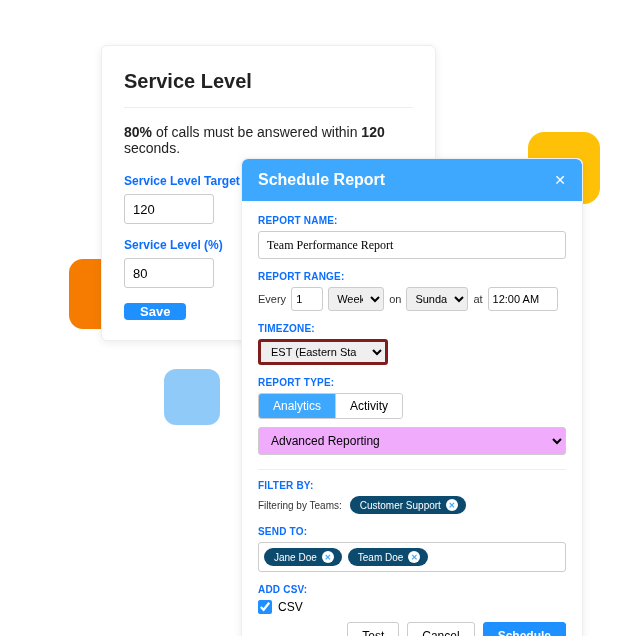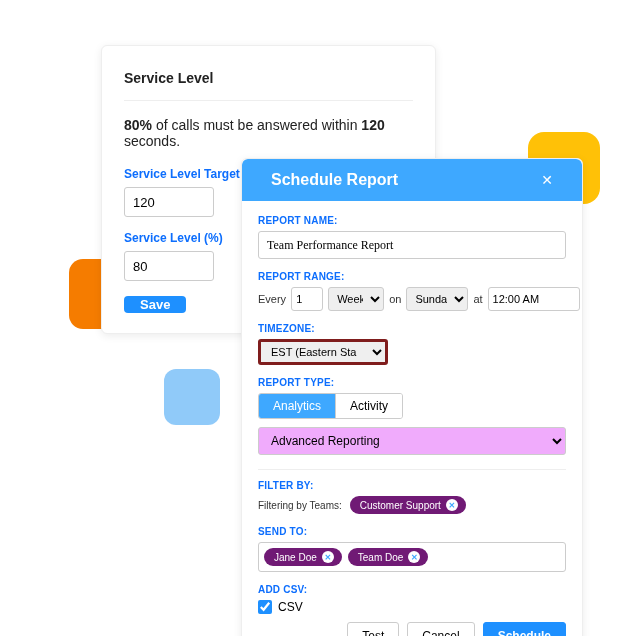--- a/index.html
+++ b/index.html
@@ -7,60 +7,60 @@
 
   .shape { position: absolute; border-radius: 16px; }
   .shape-yellow { width: 72px; height: 72px; background: #FFC107; top: 132px; right: 30px; }
   .shape-orange { width: 70px; height: 70px; background: #F57C00; top: 259px; left: 69px; border-radius: 14px; }
   .shape-blue { width: 56px; height: 56px; background: #90CAF9; top: 369px; left: 164px; border-radius: 12px; }
 
   .card { position: absolute; background: #fff; border: 1px solid #eee; border-radius: 6px; box-shadow: 0 2px 8px rgba(0,0,0,0.08); }
 
   
   .sl-card { top: 45px; left: 101px; width: 335px; padding: 24px 22px 20px 22px; }
-  .sl-title { font-size: 14px; font-weight: 700; color: #222; margin-bottom: 14px; }
+  .sl-title { font-size: 20px; font-weight: 700; color: #222; margin-bottom: 14px; }
   .sl-hr { border: none; border-top: 1px solid #eee; margin-bottom: 16px; }
   .sl-desc { font-size: 14px; color: #222; margin-bottom: 18px; }
   .sl-desc b { font-weight: 700; }
   .sl-label { font-size: 12px; font-weight: 700; color: #0d6efd; margin-bottom: 6px; }
   .sl-input { width: 90px; height: 30px; border: 1px solid #ccc; border-radius: 3px; padding: 4px 8px; font-size: 13px; margin-bottom: 14px; }
   .sl-save { background: #1e90ff; color: #fff; border: none; border-radius: 4px; padding: 1px 16px; font-size: 13px; font-weight: 600; cursor: pointer; }
 
   
   .sr-card { top: 158px; left: 241px; width: 342px; overflow: hidden; }
-  .sr-header { background: #3ea8ff; color: #fff; padding: 12px 29px; display: flex; justify-content: space-between; align-items: center; border-radius: 6px 6px 0 0; }
+  .sr-header { background: #3ea8ff; color: #fff; padding: 12px 16px; display: flex; justify-content: space-between; align-items: center; border-radius: 6px 6px 0 0; }
   .sr-title { font-size: 16px; font-weight: 700; }
   .sr-close { cursor: pointer; font-size: 14px; font-weight: 400; }
   .sr-body { padding: 14px 16px 16px 16px; }
 
   .sr-lbl { font-size: 10px; font-weight: 700; color: #0d6efd; letter-spacing: 0.2px; margin-bottom: 5px; text-transform: uppercase; }
   .sr-input-full { width: 100%; height: 28px; border: 1px solid #ccc; border-radius: 3px; padding: 4px 8px; font-size: 12px; margin-bottom: 12px; font-family: Liberation Serif, serif; }
 
   .sr-range-row { display: flex; align-items: center; gap: 5px; margin-bottom: 12px; font-size: 11px; color: #333; }
   .sr-range-row input, .sr-range-row select { height: 24px; border: 1px solid #ccc; border-radius: 3px; padding: 2px 4px; font-size: 11px; }
   .sr-num { width: 32px; }
   .sr-week { width: 56px; }
   .sr-day { width: 62px; }
-  .sr-time { width: 92px; }
+  .sr-time { width: 70px; }
 
   .sr-tz { width: 130px; height: 26px; border: 3px solid #7f1d1d; border-radius: 3px; padding: 2px 6px; font-size: 11px; margin-bottom: 12px; }
 
   .sr-tabs { display: flex; border: 1px solid #ccc; border-radius: 3px; overflow: hidden; width: fit-content; margin-bottom: 8px; }
   .sr-tab { padding: 5px 14px; font-size: 12px; cursor: pointer; background: #fff; }
   .sr-tab.active { background: #3ea8ff; color: #fff; }
   .sr-tab + .sr-tab { border-left: 1px solid #ccc; }
 
   .sr-select-full { width: 100%; height: 28px; border: 1px solid #ccc; border-radius: 3px; padding: 4px 8px; font-size: 12px; margin-bottom: 10px; background: #f0abfc; }
 
   .sr-hr { border: none; border-top: 1px solid #eee; margin: 4px 0 10px 0; }
 
   .sr-filter-row { display: flex; align-items: center; gap: 8px; margin-bottom: 12px; flex-wrap: wrap; }
   .sr-filter-row .small-lbl { font-size: 10px; color: #333; }
 
-  .chip { background: #701a75; color: #fff; border-radius: 12px; padding: 3px 8px 3px 10px; font-size: 10px; display: inline-flex; align-items: center; gap: 5px; }
+  .chip { background: #0c4a6e; color: #fff; border-radius: 12px; padding: 3px 8px 3px 10px; font-size: 10px; display: inline-flex; align-items: center; gap: 5px; }
   .chip .x { background: #fff; color: #3ea8ff; border-radius: 50%; width: 12px; height: 12px; display: inline-flex; align-items: center; justify-content: center; font-size: 8px; font-weight: 700; cursor: pointer; }
 
   .sr-sendto { border: 1px solid #ccc; border-radius: 3px; padding: 5px; display: flex; gap: 6px; margin-bottom: 12px; flex-wrap: wrap; min-height: 30px; }
 
   .sr-csv-row { display: flex; align-items: center; gap: 6px; font-size: 12px; margin-bottom: 8px; }
   .sr-csv-row input[type=checkbox] { width: 14px; height: 14px; accent-color: #1e90ff; }
 
   .sr-footer { display: flex; justify-content: flex-end; gap: 8px; }
   .btn { border: 1px solid #ccc; background: #fff; border-radius: 3px; padding: 6px 14px; font-size: 12px; cursor: pointer; }
   .btn-primary { background: #1e90ff; color: #fff; border-color: #1e90ff; font-weight: 600; }

